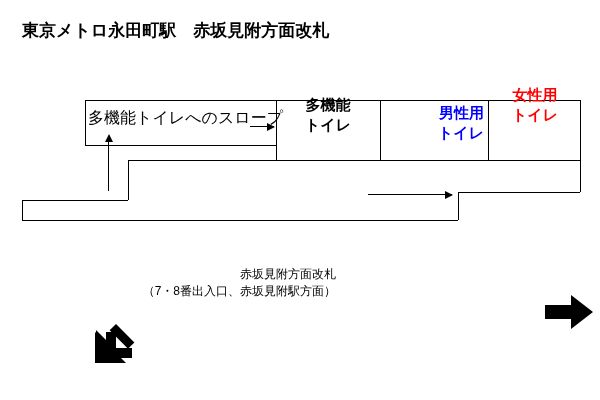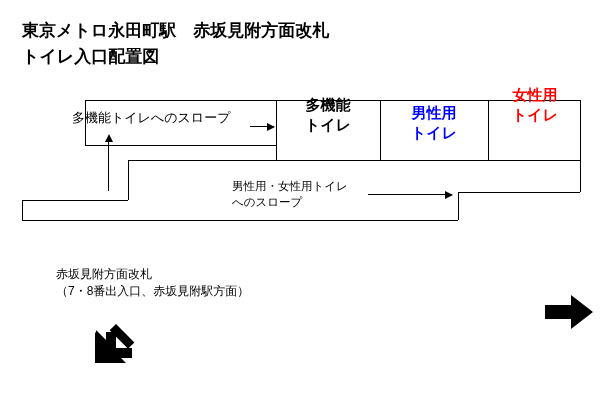--- a/index.html
+++ b/index.html
@@ -113,21 +113,20 @@
     height: 46px;
   }
   .bold-arrow svg { display: block; }
 </style>
 </head>
 <body>
 
 <div id="root">
 
   <div class="abs title-block">東京メトロ永田町駅　赤坂見附方面改札</div>
-  <div class="abs title-line2">トイレ入口配置図</div>
 
   <div class="abs plan-line h-line" style="left:85px; top:100px; width:495px;"></div>
 
   <div class="abs plan-line h-line" style="left:276px; top:160px; width:304px;"></div>
 
   <div class="abs plan-line h-line" style="left:85px; top:145px; width:191px;"></div>
 
   <div class="abs plan-line v-line" style="left:85px; top:100px; height:45px;"></div>
   <div class="abs plan-line v-line" style="left:276px; top:100px; height:60px;"></div>
   <div class="abs plan-line v-line" style="left:380px; top:100px; height:60px;"></div>
@@ -136,37 +135,35 @@
 
   <div class="abs plan-line v-line" style="left:22px; top:200px; height:20px;"></div>
   <div class="abs plan-line h-line" style="left:22px; top:200px; width:106px;"></div>
   <div class="abs plan-line v-line" style="left:128px; top:160px; height:40px;"></div>
   <div class="abs plan-line h-line" style="left:128px; top:160px; width:148px;"></div>
   <div class="abs plan-line h-line" style="left:22px; top:220px; width:436px;"></div>
   <div class="abs plan-line v-line" style="left:458px; top:192px; height:28px;"></div>
   <div class="abs plan-line h-line" style="left:458px; top:192px; width:122px;"></div>
   <div class="abs plan-line v-line" style="left:580px; top:160px; height:32px;"></div>
 
-  <div class="abs small-note" style="left:72px; top:110px; font-size:13px;">多機能トイレへのスロープ</div>
+  <div class="abs small-note" style="left:88px; top:110px; font-size:16px;">多機能トイレへのスロープ</div>
   <div class="abs thin-arrow-h" style="left:250px; top:126px; width:24px;"></div>
 
   <div class="abs thin-arrow-up" style="left:108px; top:141px; height:50px;"></div>
 
-  <div class="abs small-note" style="left:232px; top:178px;">男性用・女性用トイレ
-へのスロープ</div>
   <div class="abs thin-arrow-h" style="left:368px; top:194px; width:84px;"></div>
 
   <div class="abs room-label black" style="left:282px; top:95px; width:92px;">多機能
 トイレ</div>
-  <div class="abs room-label blue" style="left:384px; top:103px; width:100px;">男性用
+  <div class="abs room-label blue" style="left:384px; top:103px; width:100px;text-align:right;">男性用
 トイレ</div>
   <div class="abs room-label red" style="left:492px; top:85px; width:86px;">女性用
 トイレ</div>
 
-  <div class="abs caption" style="left:56px; top:266px; width:260px;">赤坂見附方面改札
+  <div class="abs caption" style="left:76px; top:266px; width:260px;text-align:right;">赤坂見附方面改札
 （7・8番出入口、赤坂見附駅方面）</div>
   <div class="abs bold-arrow" style="left:92px; top:318px;">
     <svg width="60" height="46" viewBox="0 0 60 46" xmlns="http://www.w3.org/2000/svg">
       <polygon points="52,2 24,30 40,30 40,40 14,40 14,14 24,14 24,30" fill="#000000"></polygon>
       <polygon points="4,44 4,12 14,22 30,38" fill="#000000"></polygon>
       <polygon points="3,45 3,14 34,45" fill="#000000"></polygon>
       <rect x="24" y="6" width="26" height="9" fill="#000000" transform="rotate(45 24 6)"></rect>
     </svg>
   </div>
 

